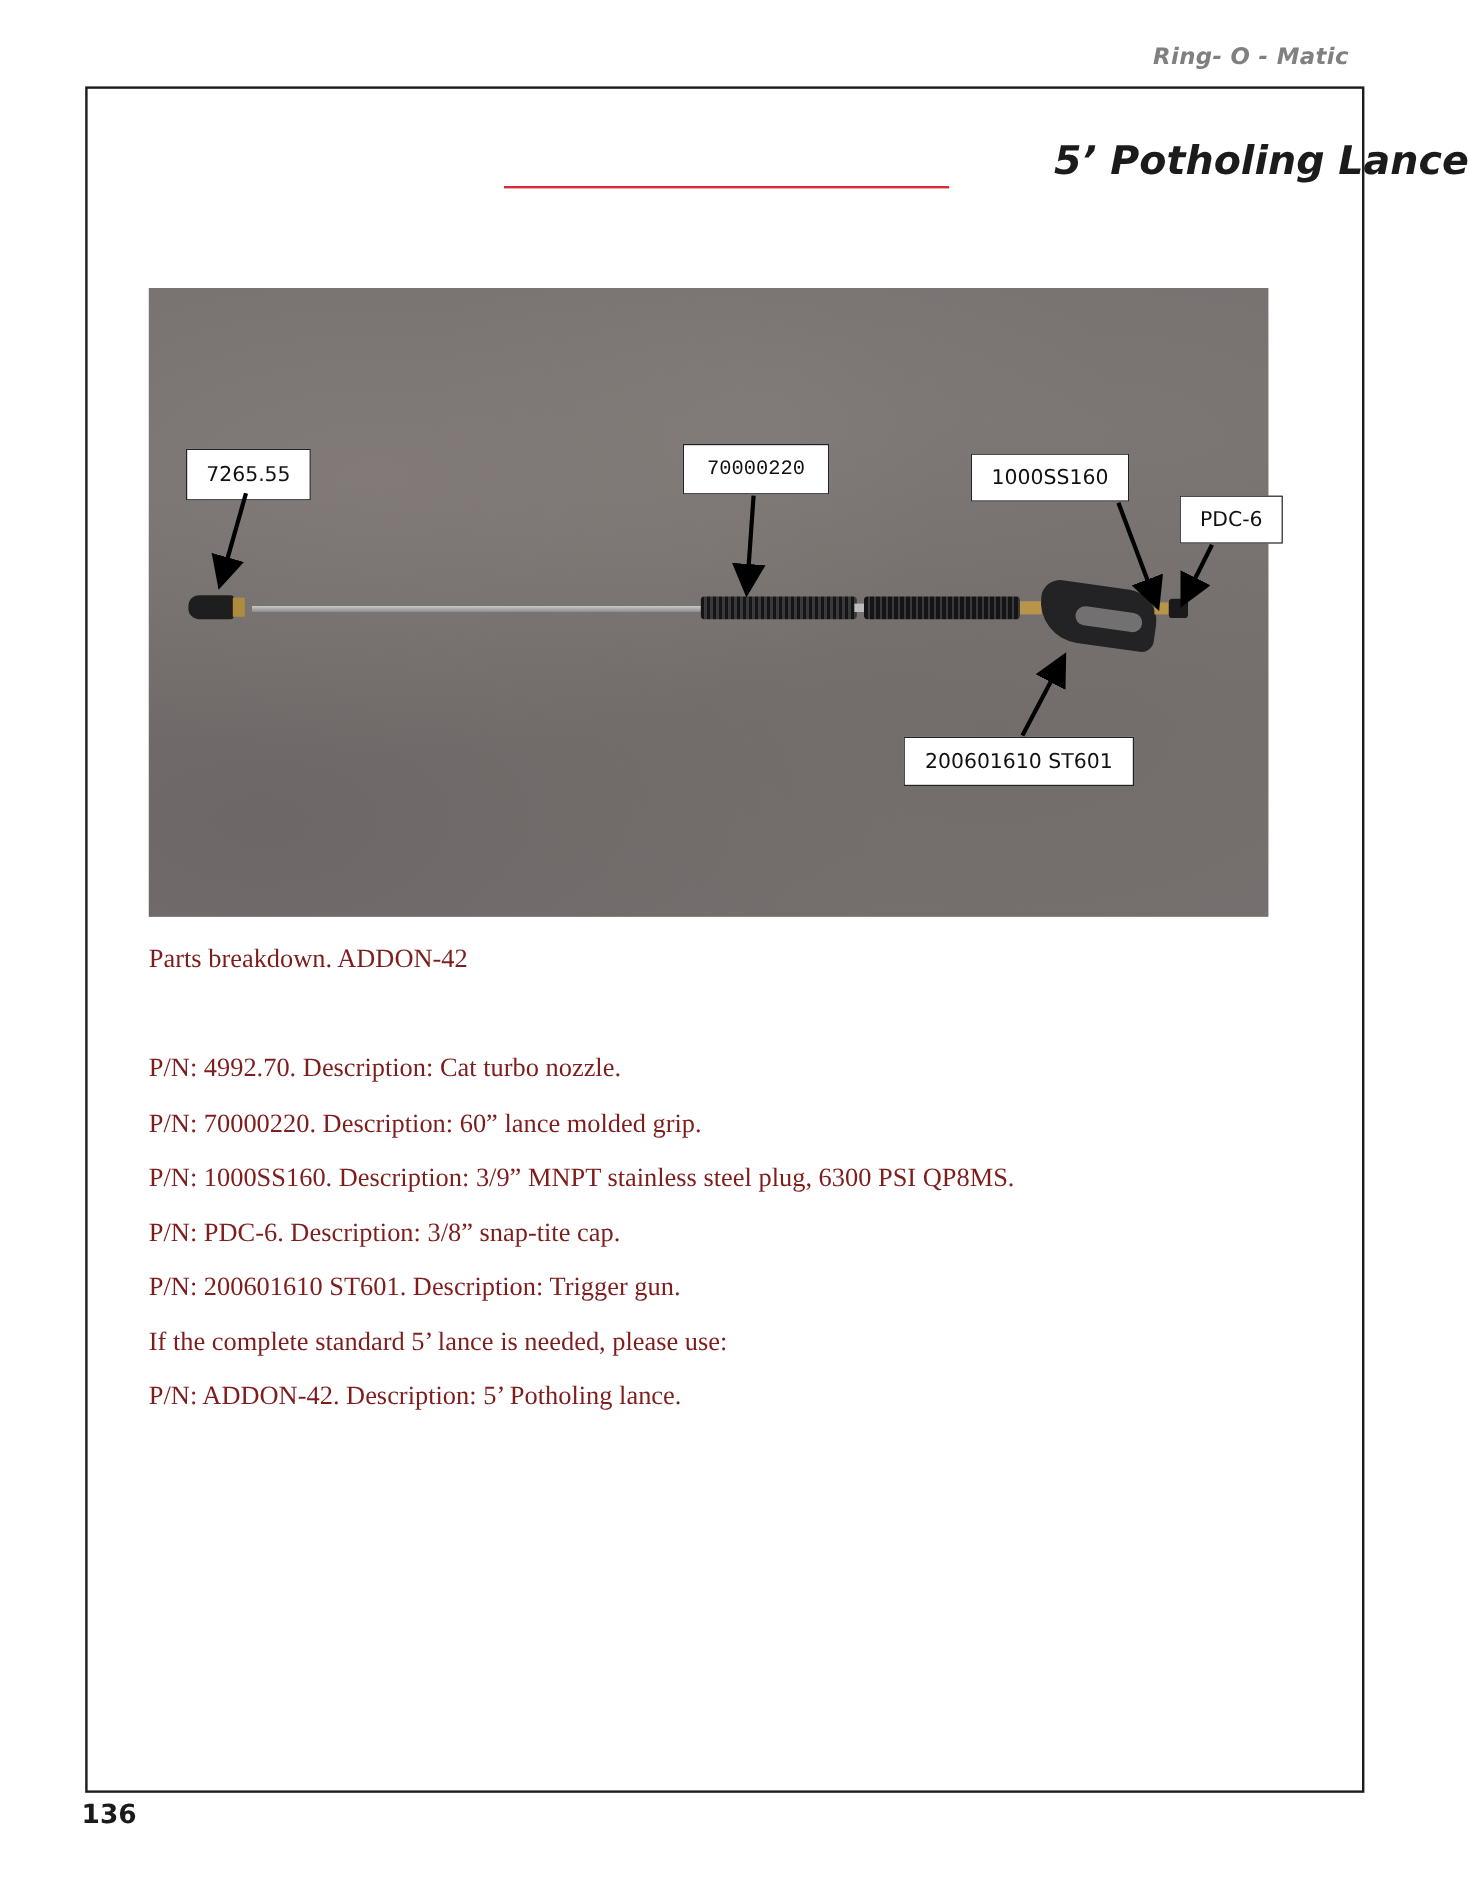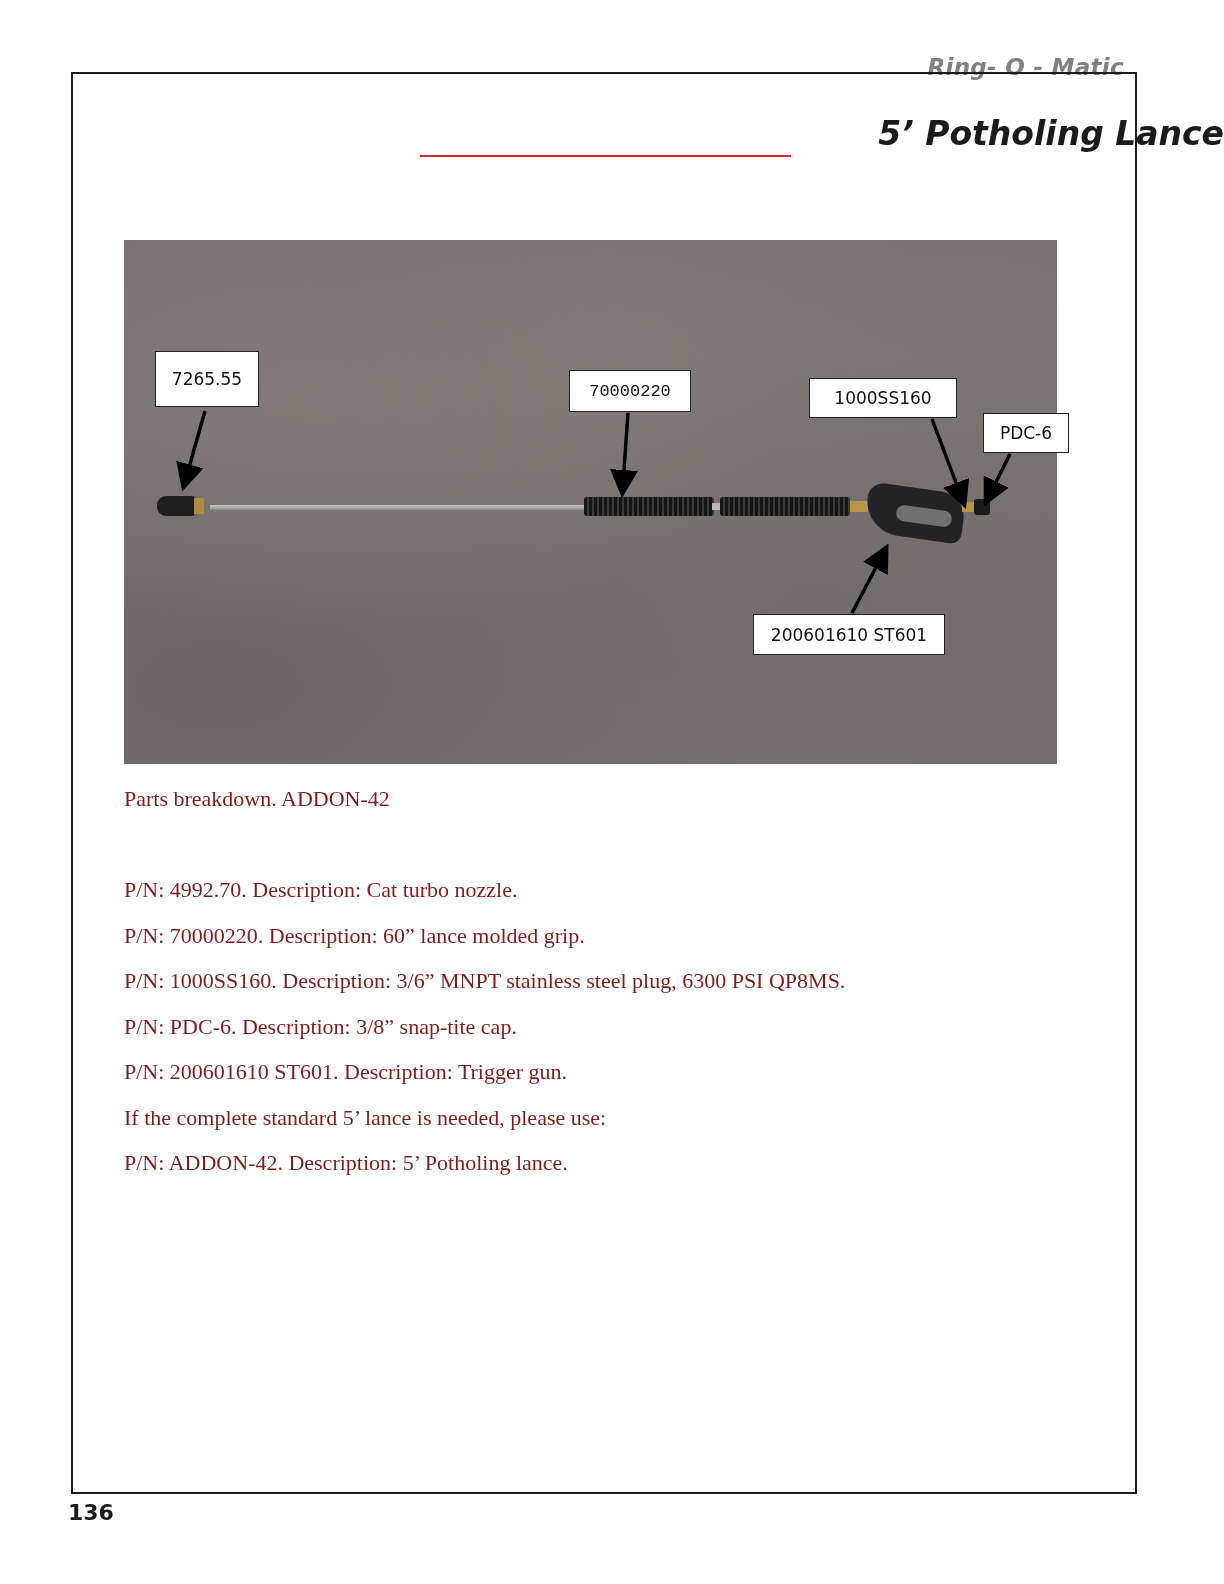--- a/index.html
+++ b/index.html
@@ -1,20 +1,20 @@
 <!DOCTYPE html>
 <html><head>
   <meta charset="utf-8">
   <style>
     html, body { margin: 0; padding: 0; background: #ffffff; }
     body { width: 1224px; height: 1584px; position: relative; overflow: hidden; }
     .brand {
       position: absolute; top: 36px; right: 100px;
       font-family: "DejaVu Sans", sans-serif; font-weight: bold; font-style: italic;
-      font-size: 23px; color: #808080; letter-spacing: 0.3px; margin-top: 18px;
+      font-size: 19px; color: #808080; letter-spacing: 0.3px;
     }
     .frame {
       position: absolute; left: 71px; top: 72px; width: 1066px; height: 1422px;
       border: 2.5px solid #1c1c1c; box-sizing: border-box;
     }
     .title {
       position: absolute; left: 0; right: 0; top: 114px; text-align: right;
       font-family: "DejaVu Sans", sans-serif; font-weight: bold; font-style: italic;
       font-size: 33px; color: #1b1b1b;
     }
@@ -80,23 +80,23 @@
 <div class="nozzle-brass"></div>
 <div class="grip g1"></div>
 <div class="coupler"></div>
 <div class="grip g2"></div>
 <div class="brass2"></div>
 <div class="gun-body"></div>
 <div class="gun-hole"></div>
 <div class="brass3"></div>
 <div class="cap"></div>
 
-<div class="callout" style="left:155px; top:351px; width:104px; height:56px;text-align:center;">7265.55</div>
+<div class="callout" style="left:155px; top:374px; width:104px; height:43px;text-align:center;">7265.55</div>
 <div class="callout" style="left:569px; top:370px; width:122px; height:42px;font-family:Liberation Mono, monospace;">70000220</div>
-<div class="callout" style="left:809px; top:378px; width:148px; height:40px;">1000SS160</div>
+<div class="callout" style="left:809px; top:378px; width:132px; height:40px;">1000SS160</div>
 <div class="callout" style="left:983px; top:413px; width:86px; height:40px;">PDC-6</div>
 <div class="callout" style="left:753px; top:614px; width:192px; height:41px;">200601610 ST601</div>
 
 <svg class="arrows" viewBox="0 0 1224 1584">
   <defs>
     <marker id="ah" markerWidth="8" markerHeight="8" refX="4" refY="4" orient="auto" markerUnits="strokeWidth">
       <path d="M0,0 L8,4 L0,8 z" fill="#000"></path>
     </marker>
   </defs>
   <g stroke="#000" stroke-width="3.5" fill="none">
@@ -105,19 +105,19 @@
     <line x1="932" y1="419" x2="961" y2="496" marker-end="url(#ah)"></line>
     <line x1="1010" y1="454" x2="990" y2="494" marker-end="url(#ah)"></line>
     <line x1="852" y1="613" x2="882" y2="556" marker-end="url(#ah)"></line>
   </g>
 </svg>
 
 <div class="body-text" style="top:786px;">Parts breakdown. ADDON-42</div>
 
 <div class="body-text" style="top:877px;">P/N: 4992.70. Description: Cat turbo nozzle.</div>
 <div class="body-text" style="top:923px;text-align:center;">P/N: 70000220. Description: 60” lance molded grip.</div>
-<div class="body-text" style="top:968px;">P/N: 1000SS160. Description: 3/6” MNPT stainless steel plug, 6300 PSI QP8MS.</div>
+<div class="body-text" style="top:968px;">P/N: 1000SS160. Description: 3/9” MNPT stainless steel plug, 6300 PSI QP8MS.</div>
 <div class="body-text" style="top:1014px;">P/N: PDC-6. Description: 3/8” snap-tite cap.</div>
 <div class="body-text" style="top:1059px;">P/N: 200601610 ST601. Description: Trigger gun.</div>
 <div class="body-text" style="top:1105px;">If the complete standard 5’ lance is needed, please use:</div>
 <div class="body-text" style="top:1150px;">P/N: ADDON-42. Description: 5’ Potholing lance.</div>
 
 <div class="page-num">136</div>
 
 </body></html>

